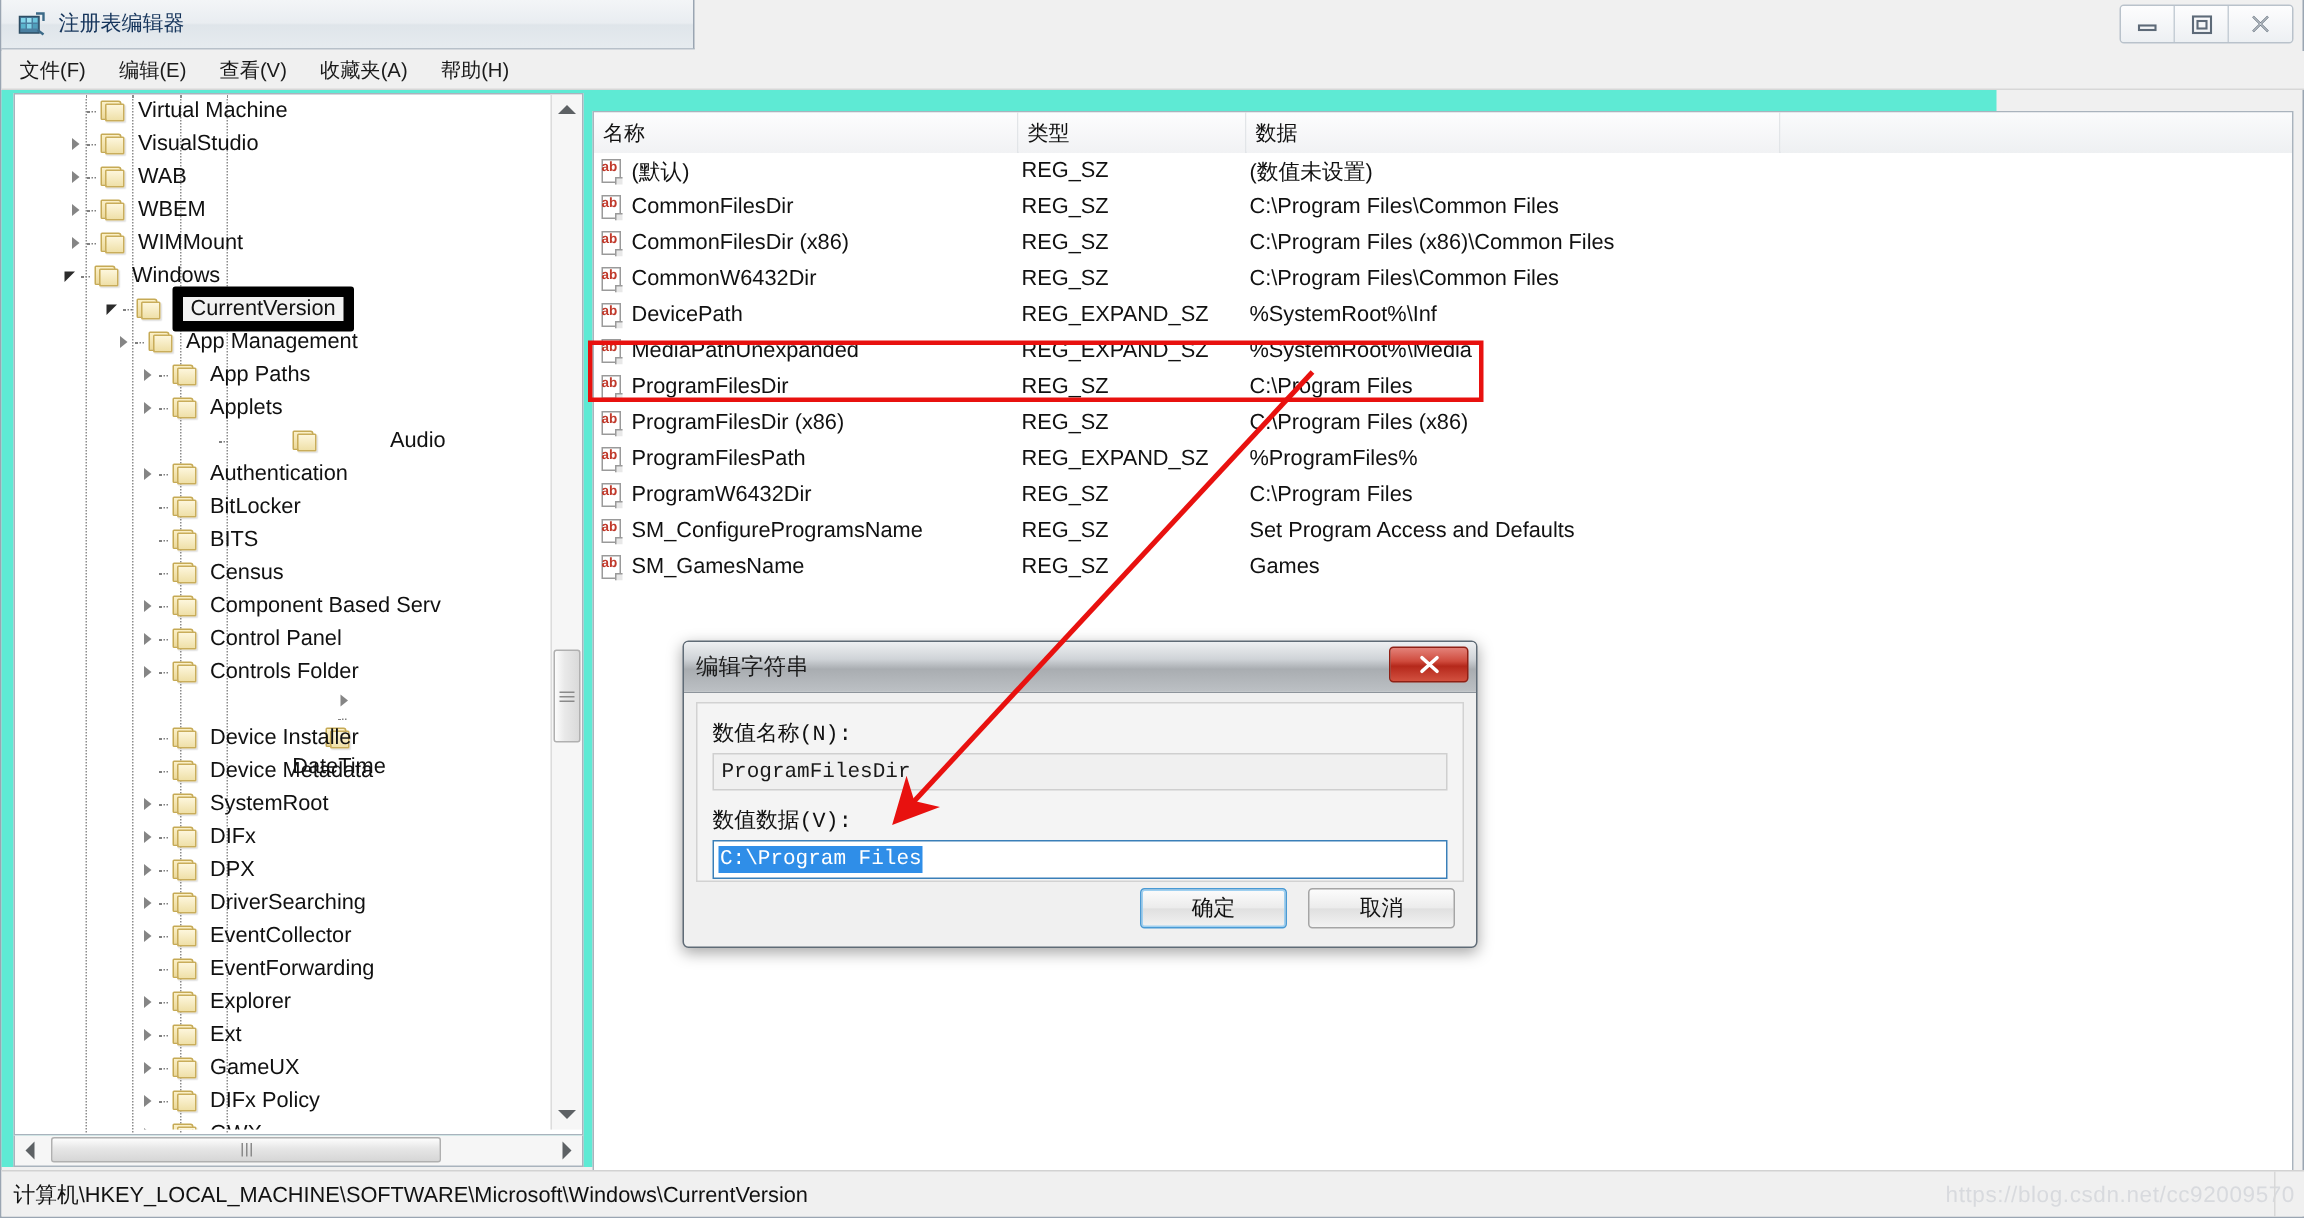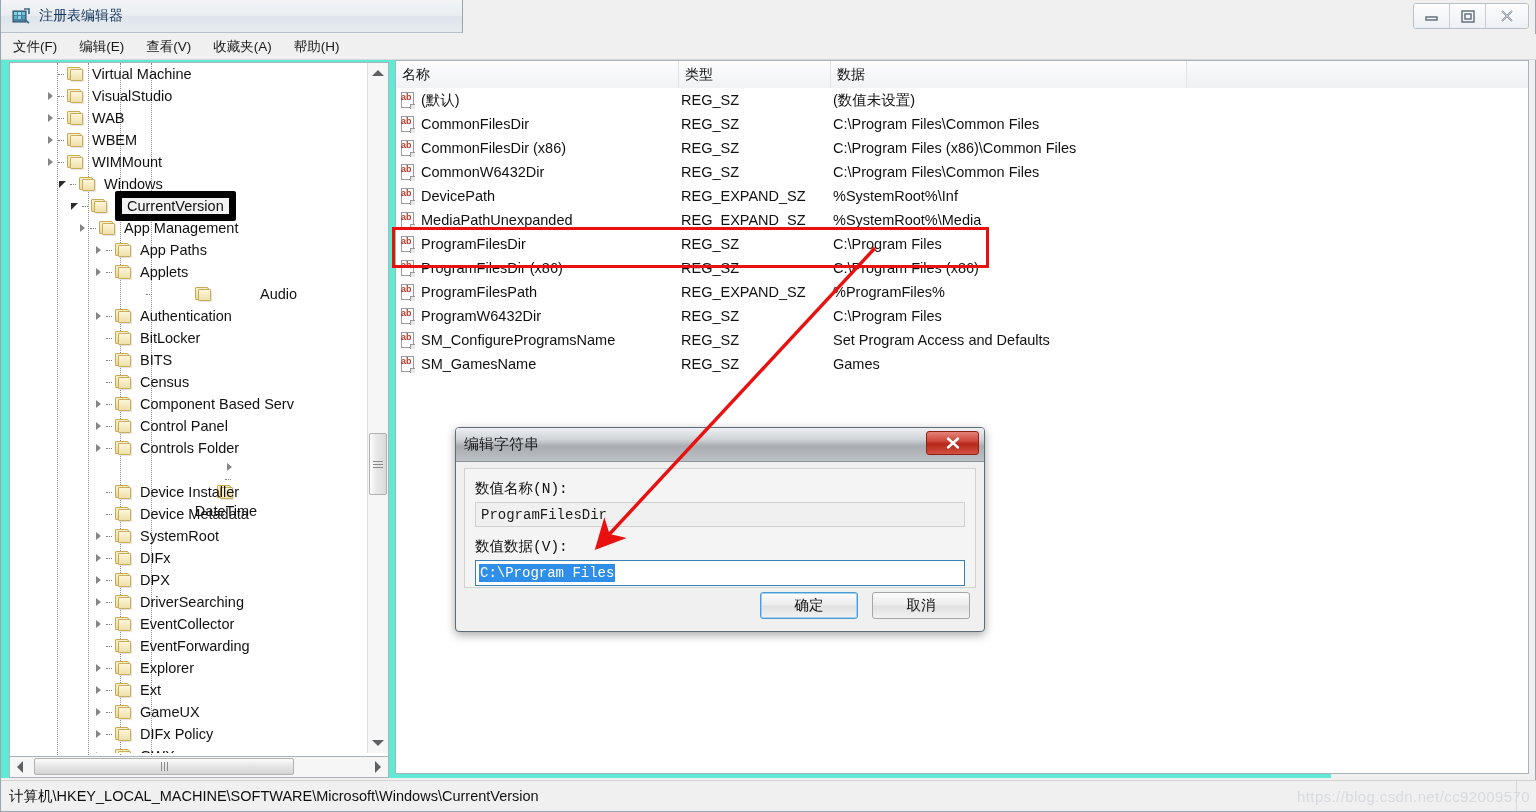--- a/index.html
+++ b/index.html
@@ -262,21 +262,21 @@
     border-radius: 2px;
     display: flex; align-items: center; justify-content: center;
   }
   .hthumb .grip { display: flex; gap: 2px; }
   .hthumb .grip i {
     display: block; width: 1px; height: 9px; background: #8a8a8a;
   }
 
   
   .list-pane {
-    position: absolute; left: 394px; top: 0;
+    position: absolute; left: 394px; top: 14px;
     width: 1134px; height: 714px;
     background: #ffffff;
     border: 1px solid #a9b3bd;
     overflow: hidden;
   }
   .list-header {
     position: relative;
     height: 27px;
     background: linear-gradient(#fdfdfe, #f2f3f5);
     border-bottom: 1px solid #d9dde1;
@@ -587,21 +587,21 @@
               </div>
               <div class="dots">
                 <i></i>
               </div>
               <div class="folder">
                 <div class="back"></div>
                 <div class="front"></div>
               </div>
               <div class="tree-label">WIMMount</div>
             </div>
-            <div class="tree-row" style="padding-left: 44px;">
+            <div class="tree-row" style="padding-left: 28px;">
               <div class="glyph">
                 <div class="arrow-expanded"></div>
               </div>
               <div class="dots">
                 <i></i>
               </div>
               <div class="folder">
                 <div class="back"></div>
                 <div class="front"></div>
               </div>

